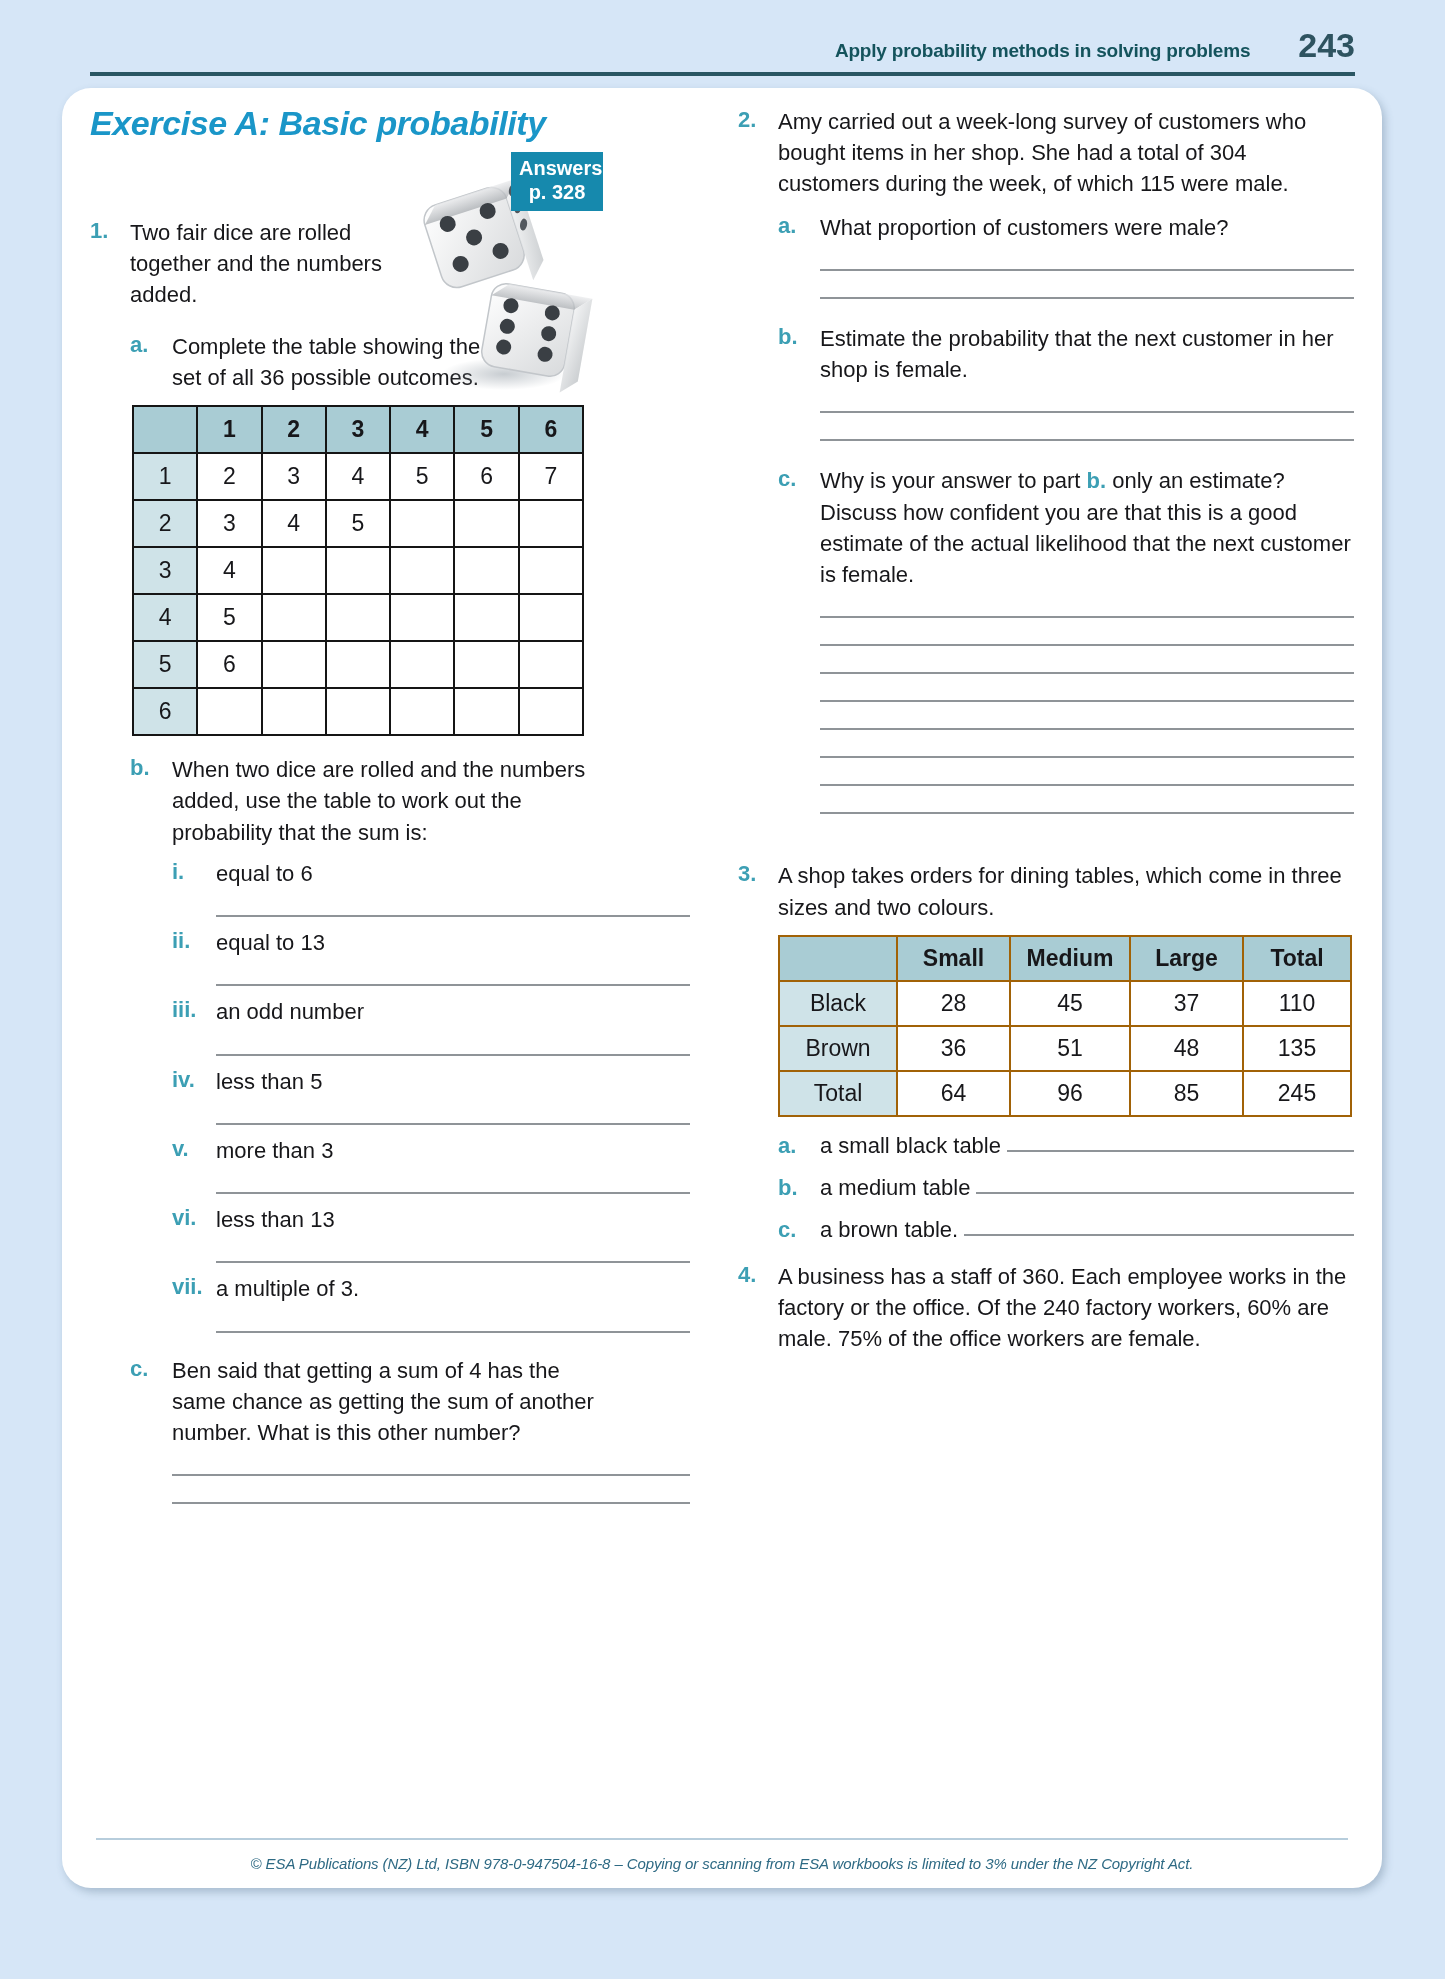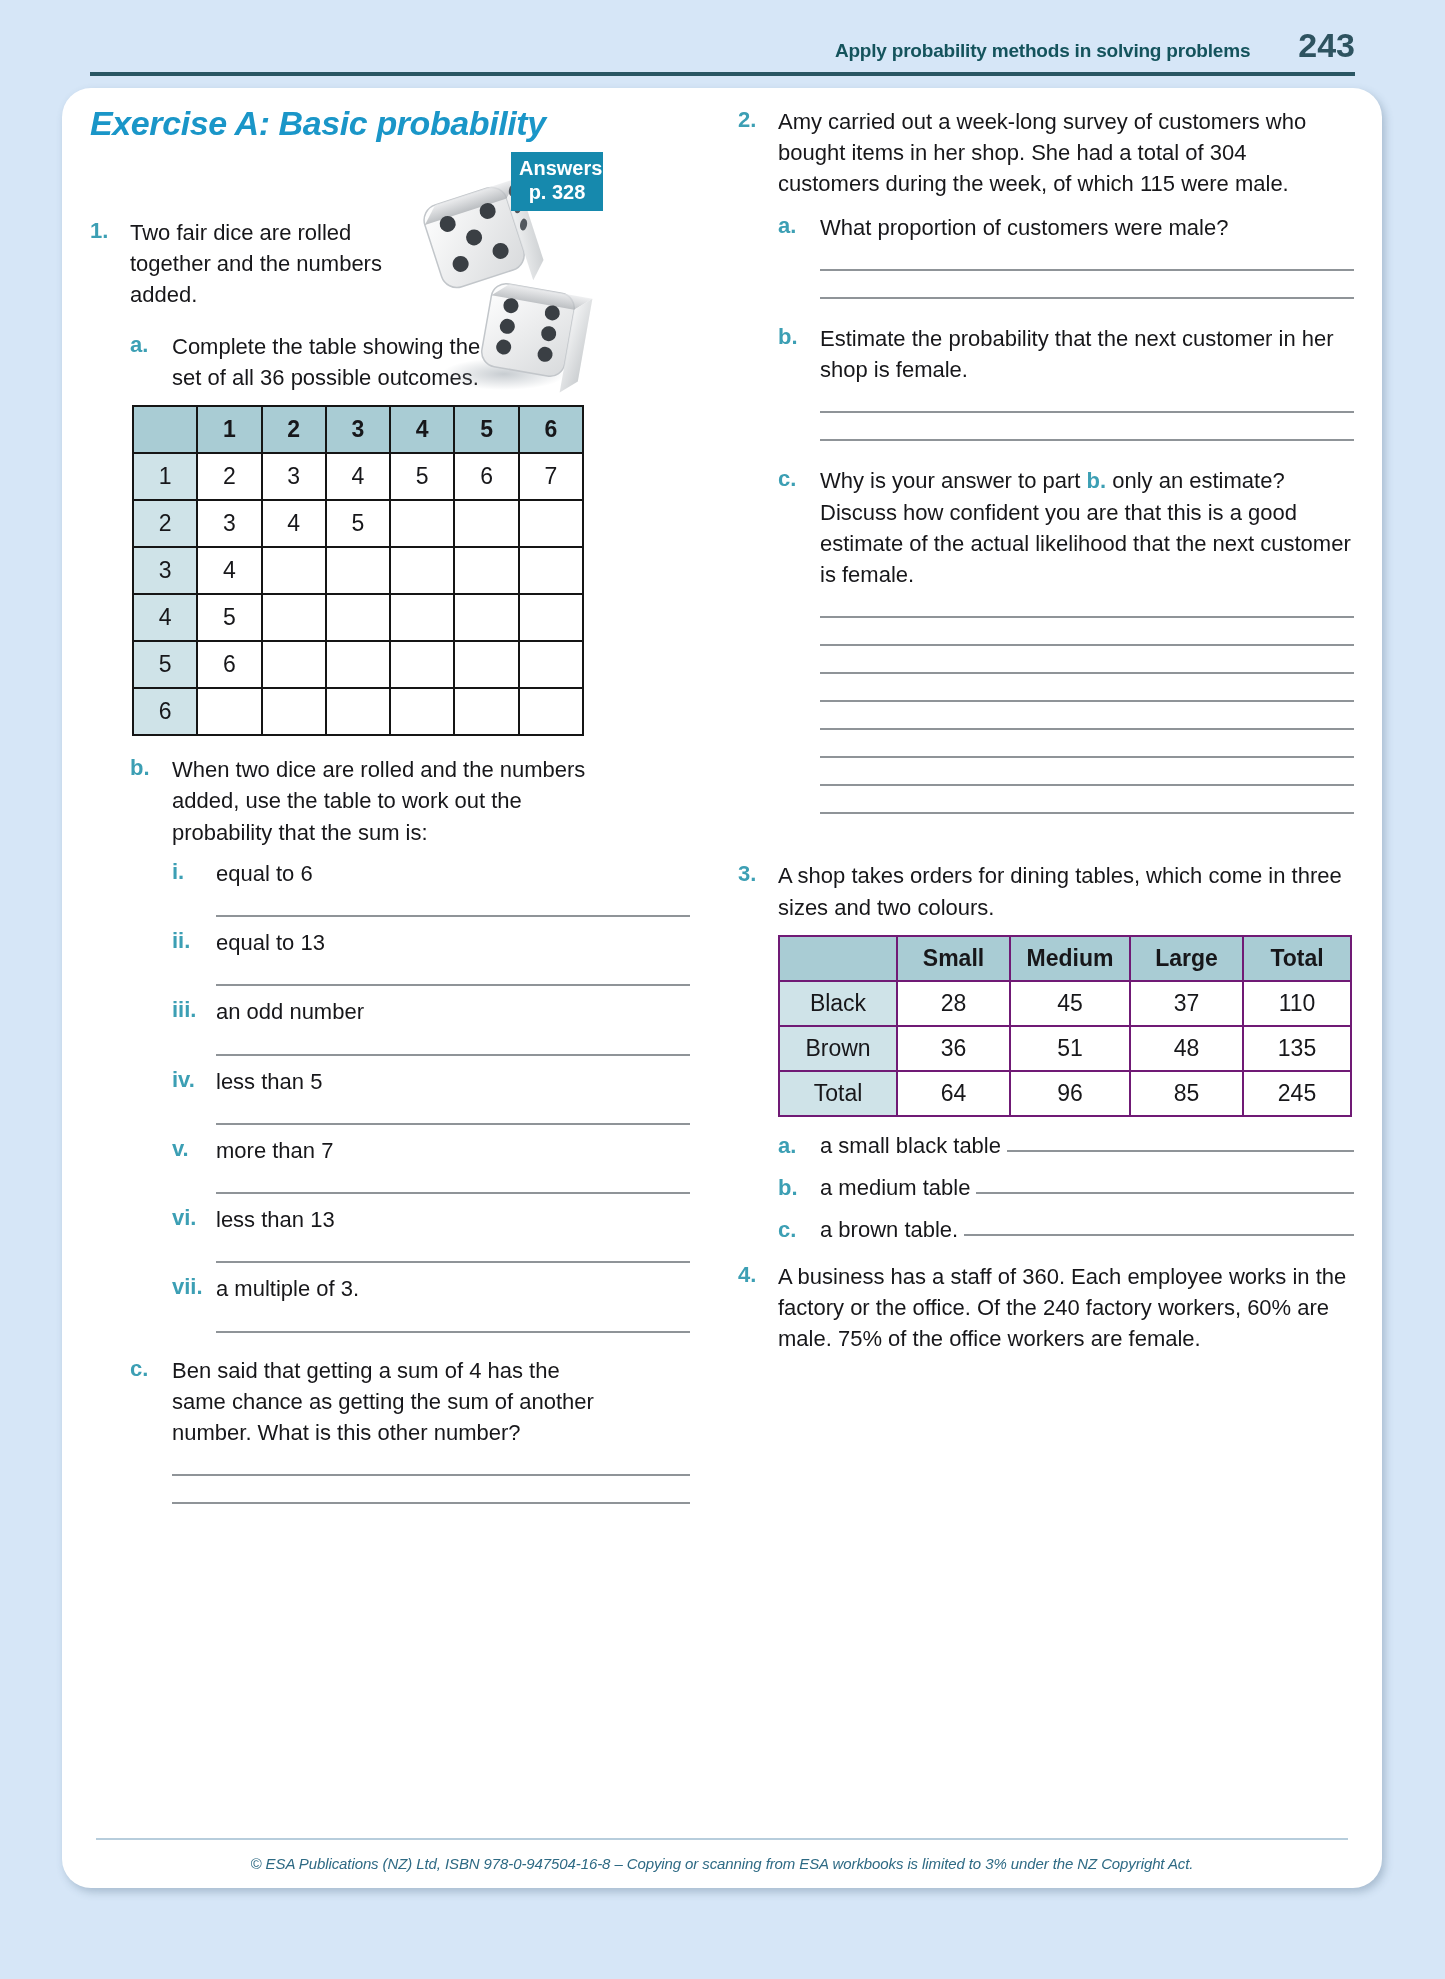--- a/index.html
+++ b/index.html
@@ -218,21 +218,21 @@
 
   
   .orders-table {
     border-collapse: collapse;
     margin-top: 12px;
     margin-left: 40px;
     table-layout: fixed;
     width: 572px;
   }
   .orders-table td {
-    border: 2px solid #701a75;
+    border: 2px solid #a16207;
     height: 45px;
     text-align: center;
     vertical-align: middle;
     font-size: 23px;
     color: #17171a;
     background: #ffffff;
     padding: 0 4px;
   }
   .orders-table td.corner { background: #a9ccd4; }
   .orders-table td.colhead { background: #a9ccd4; font-weight: bold; }
@@ -463,21 +463,21 @@
           <div class="ans-line" style="margin-left:44px;"></div>
 
           <div class="roman-row">
             <div class="roman-label">iv.</div>
             <div class="roman-body">less than 5</div>
           </div>
           <div class="ans-line" style="margin-left:44px;"></div>
 
           <div class="roman-row">
             <div class="roman-label">v.</div>
-            <div class="roman-body">more than 7</div>
+            <div class="roman-body">more than 3</div>
           </div>
           <div class="ans-line" style="margin-left:44px;"></div>
 
           <div class="roman-row">
             <div class="roman-label">vi.</div>
             <div class="roman-body">less than 13</div>
           </div>
           <div class="ans-line" style="margin-left:44px;"></div>
 
           <div class="roman-row">

